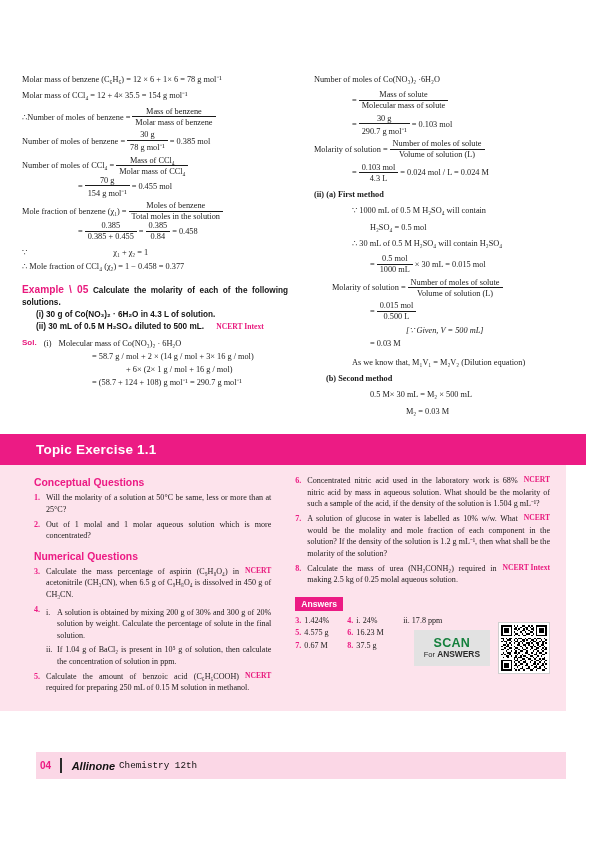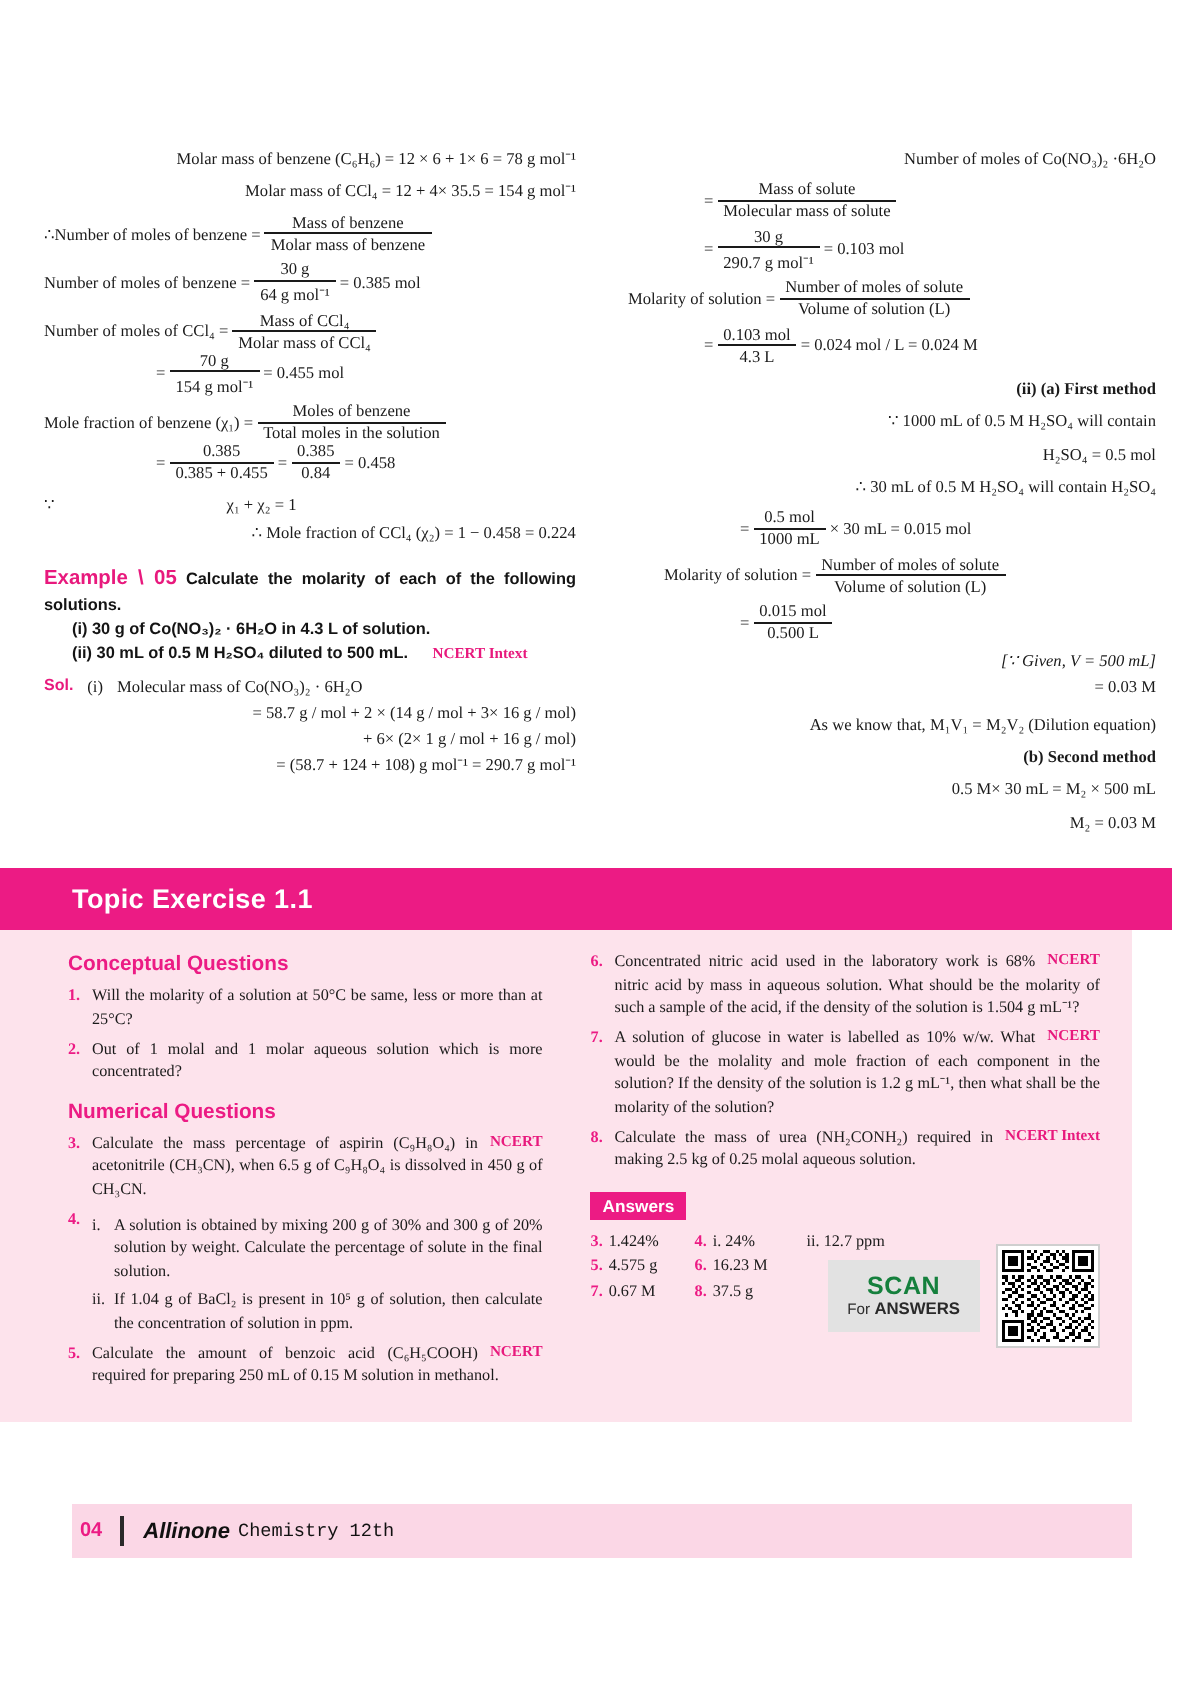--- a/index.html
+++ b/index.html
@@ -16,21 +16,21 @@
   
   .solution-area {
     display: flex;
     padding: 74px 22px 0 22px;
     gap: 16px;
   }
   .col { width: 50%; }
   .col-left { padding-right: 4px; }
   .col-right { padding-left: 6px; }
 
-  .line { font-size: 8.3px; line-height: 1.55; white-space: nowrap; text-align: right; }
+  .line { font-size: 8.3px; line-height: 1.55; white-space: nowrap; }
   .mb4 { margin-bottom: 3.5px; }
   .mb6 { margin-bottom: 6px; }
 
   
   .eq { display: flex; align-items: center; font-size: 8.3px; }
   .eq-lab { white-space: nowrap; }
   .frac {
     display: inline-flex; flex-direction: column;
     text-align: center; vertical-align: middle;
     margin: 0 2px;
@@ -197,21 +197,21 @@
       <span class="frac">
         <span class="num">Mass of benzene</span>
         <span class="den">Molar mass of benzene</span>
       </span>
     </div>
 
     <div class="eq mb4">
       <span class="eq-lab">Number of moles of benzene =</span>
       <span class="frac">
         <span class="num">30 g</span>
-        <span class="den">64 g mol⁻¹</span>
+        <span class="den">78 g mol⁻¹</span>
       </span>
       <span>= 0.385 mol</span>
     </div>
 
     <div class="eq">
       <span class="eq-lab">Number of moles of CCl₄ =</span>
       <span class="frac">
         <span class="num">Mass of CCl₄</span>
         <span class="den">Molar mass of CCl₄</span>
       </span>
@@ -246,21 +246,21 @@
         <span class="den">0.84</span>
       </span>
       <span>= 0.458</span>
     </div>
 
     <div class="eq mb4">
       <span class="eq-lab">∵</span>
       <span class="eq-ind4">χ₁ + χ₂ = 1</span>
     </div>
 
-    <div class="line">∴ Mole fraction of CCl₄ (χ₂) = 1 − 0.458  = 0.224</div>
+    <div class="line">∴ Mole fraction of CCl₄ (χ₂) = 1 − 0.458  = 0.377</div>
 
     <div class="example-block">
       <div class="example-text">
         <span class="example-head">Example \ 05</span>
         <span>Calculate the molarity of each of the following solutions.</span>
       </div>
       <div class="ex-parts">(i) 30 g of Co(NO₃)₂ · 6H₂O in 4.3 L of solution.</div>
       <div class="ex-parts">
         <span>(ii) 30 mL of 0.5 M H₂SO₄ diluted to 500 mL.</span>
         <span class="ncert-tag" style="margin-left:10px;">NCERT Intext</span>
@@ -440,21 +440,21 @@
         <div class="ans-row">
           <span class="ans-item ans-c1">
             <span class="an">3.</span>
             <span>1.424%</span>
           </span>
           <span class="ans-item ans-c2">
             <span class="an">4.</span>
             <span>i. 24%</span>
           </span>
           <span class="ans-item" style="margin-left:10px;">
-            <span>ii. 12.7 ppm</span>
+            <span>ii. 17.8 ppm</span>
           </span>
         </div>
 
         <div class="ans-row">
           <span class="ans-item ans-c1">
             <span class="an">5.</span>
             <span>4.575 g</span>
           </span>
           <span class="ans-item ans-c2">
             <span class="an">6.</span>

